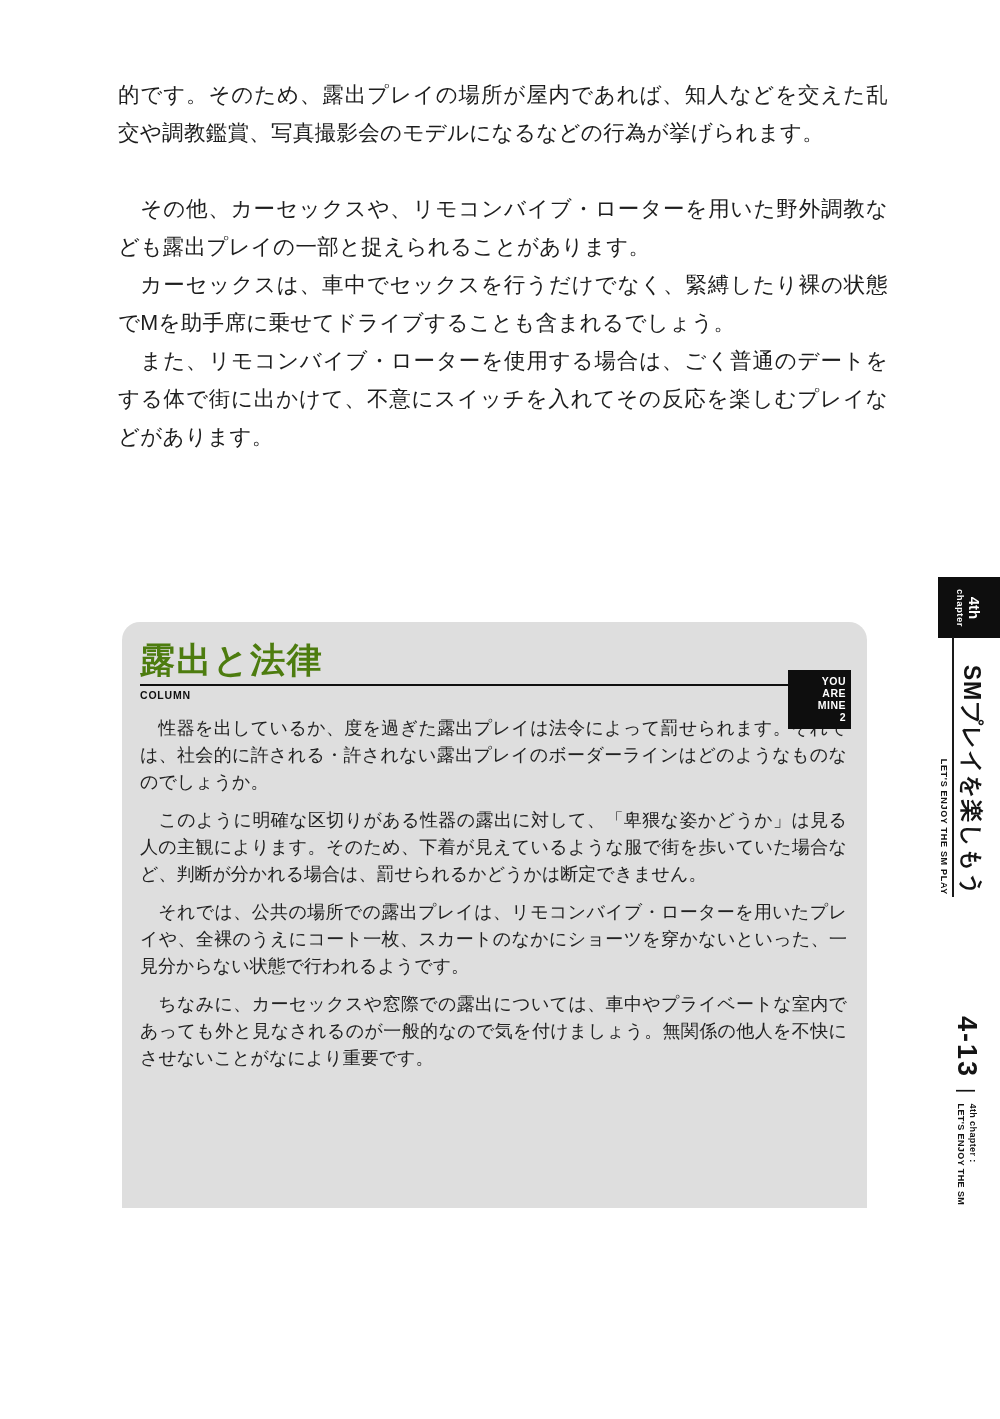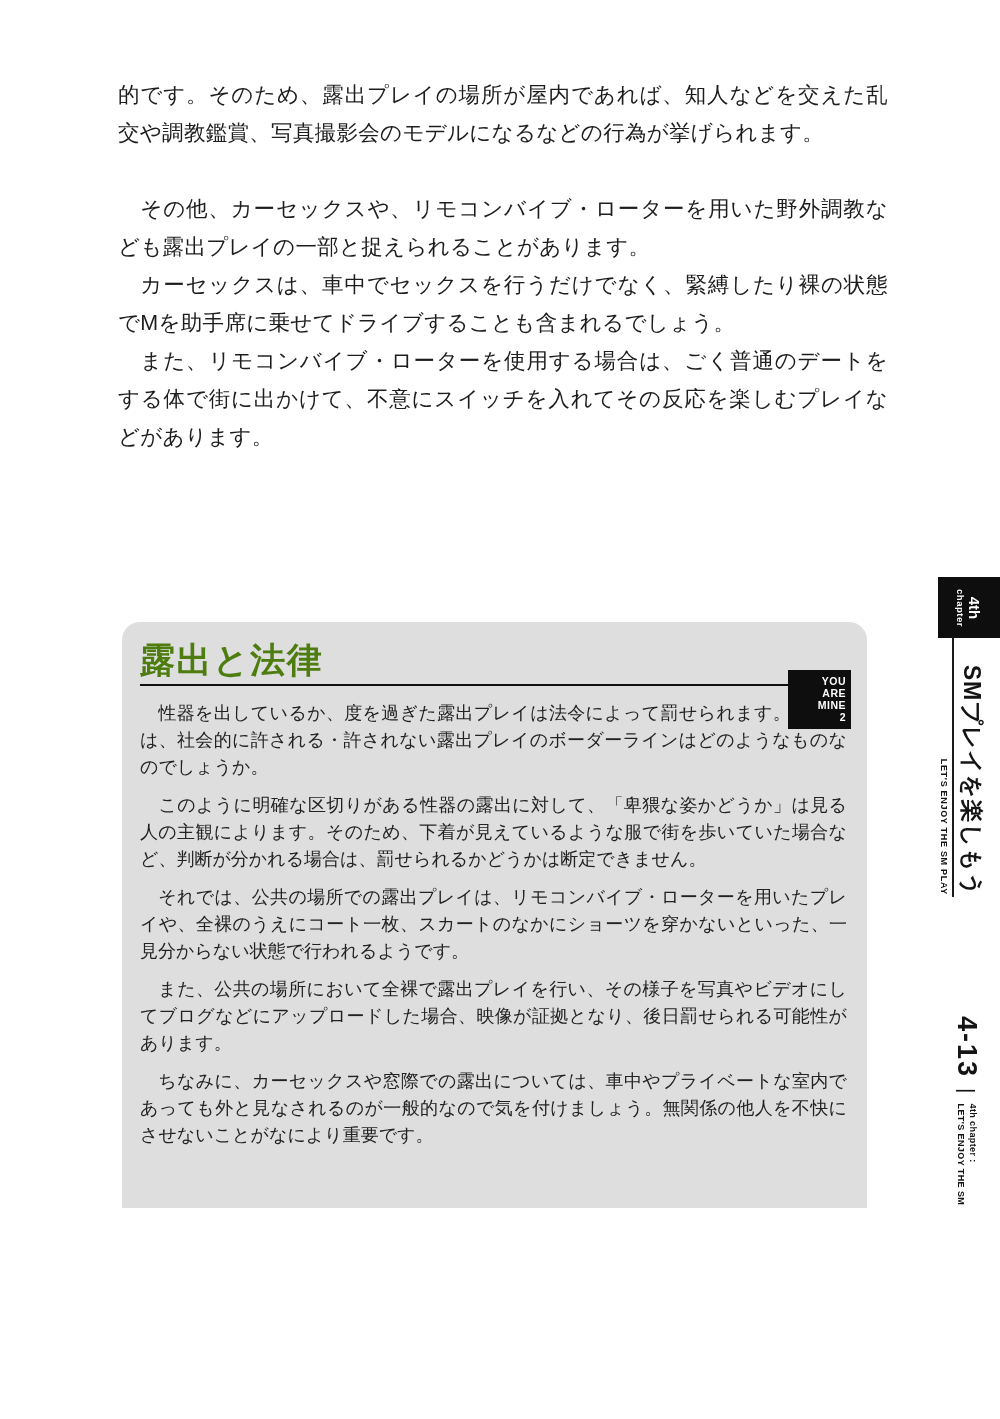--- a/index.html
+++ b/index.html
@@ -198,26 +198,26 @@
   <div class="column-box">
     <div class="badge">
       <div>YOU</div>
       <div>ARE</div>
       <div>MINE</div>
       <div>2</div>
     </div>
     <div class="col-header">
       <h2 class="col-title">露出と法律</h2>
       <div class="col-rule"></div>
+      <div class="col-label">COLUMN</div>
     </div>
     <div class="col-body">
       <p>　性器を出しているか、度を過ぎた露出プレイは法令によって罰せられます。それでは、社会的に許される・許されない露出プレイのボーダーラインはどのようなものなのでしょうか。</p>
       <p>　このように明確な区切りがある性器の露出に対して、「卑猥な姿かどうか」は見る人の主観によります。そのため、下着が見えているような服で街を歩いていた場合など、判断が分かれる場合は、罰せられるかどうかは断定できません。</p>
       <p>　それでは、公共の場所での露出プレイは、リモコンバイブ・ローターを用いたプレイや、全裸のうえにコート一枚、スカートのなかにショーツを穿かないといった、一見分からない状態で行われるようです。</p>
-      <p>　また、公共の場所において全裸で露出プレイを行い、その様子を写真やビデオにしてブログなどにアップロードした場合、映像が証拠となり、後日罰せられる可能性があります。</p>
       <p>　ちなみに、カーセックスや窓際での露出については、車中やプライベートな室内であっても外と見なされるのが一般的なので気を付けましょう。無関係の他人を不快にさせないことがなにより重要です。</p>
     </div>
   </div>
 
   <div class="chapter-tab">
     <div class="chapter-tab-text">
       <div class="chapter-tab-line1">4th</div>
       <div class="chapter-tab-line2">chapter</div>
     </div>
   </div>

